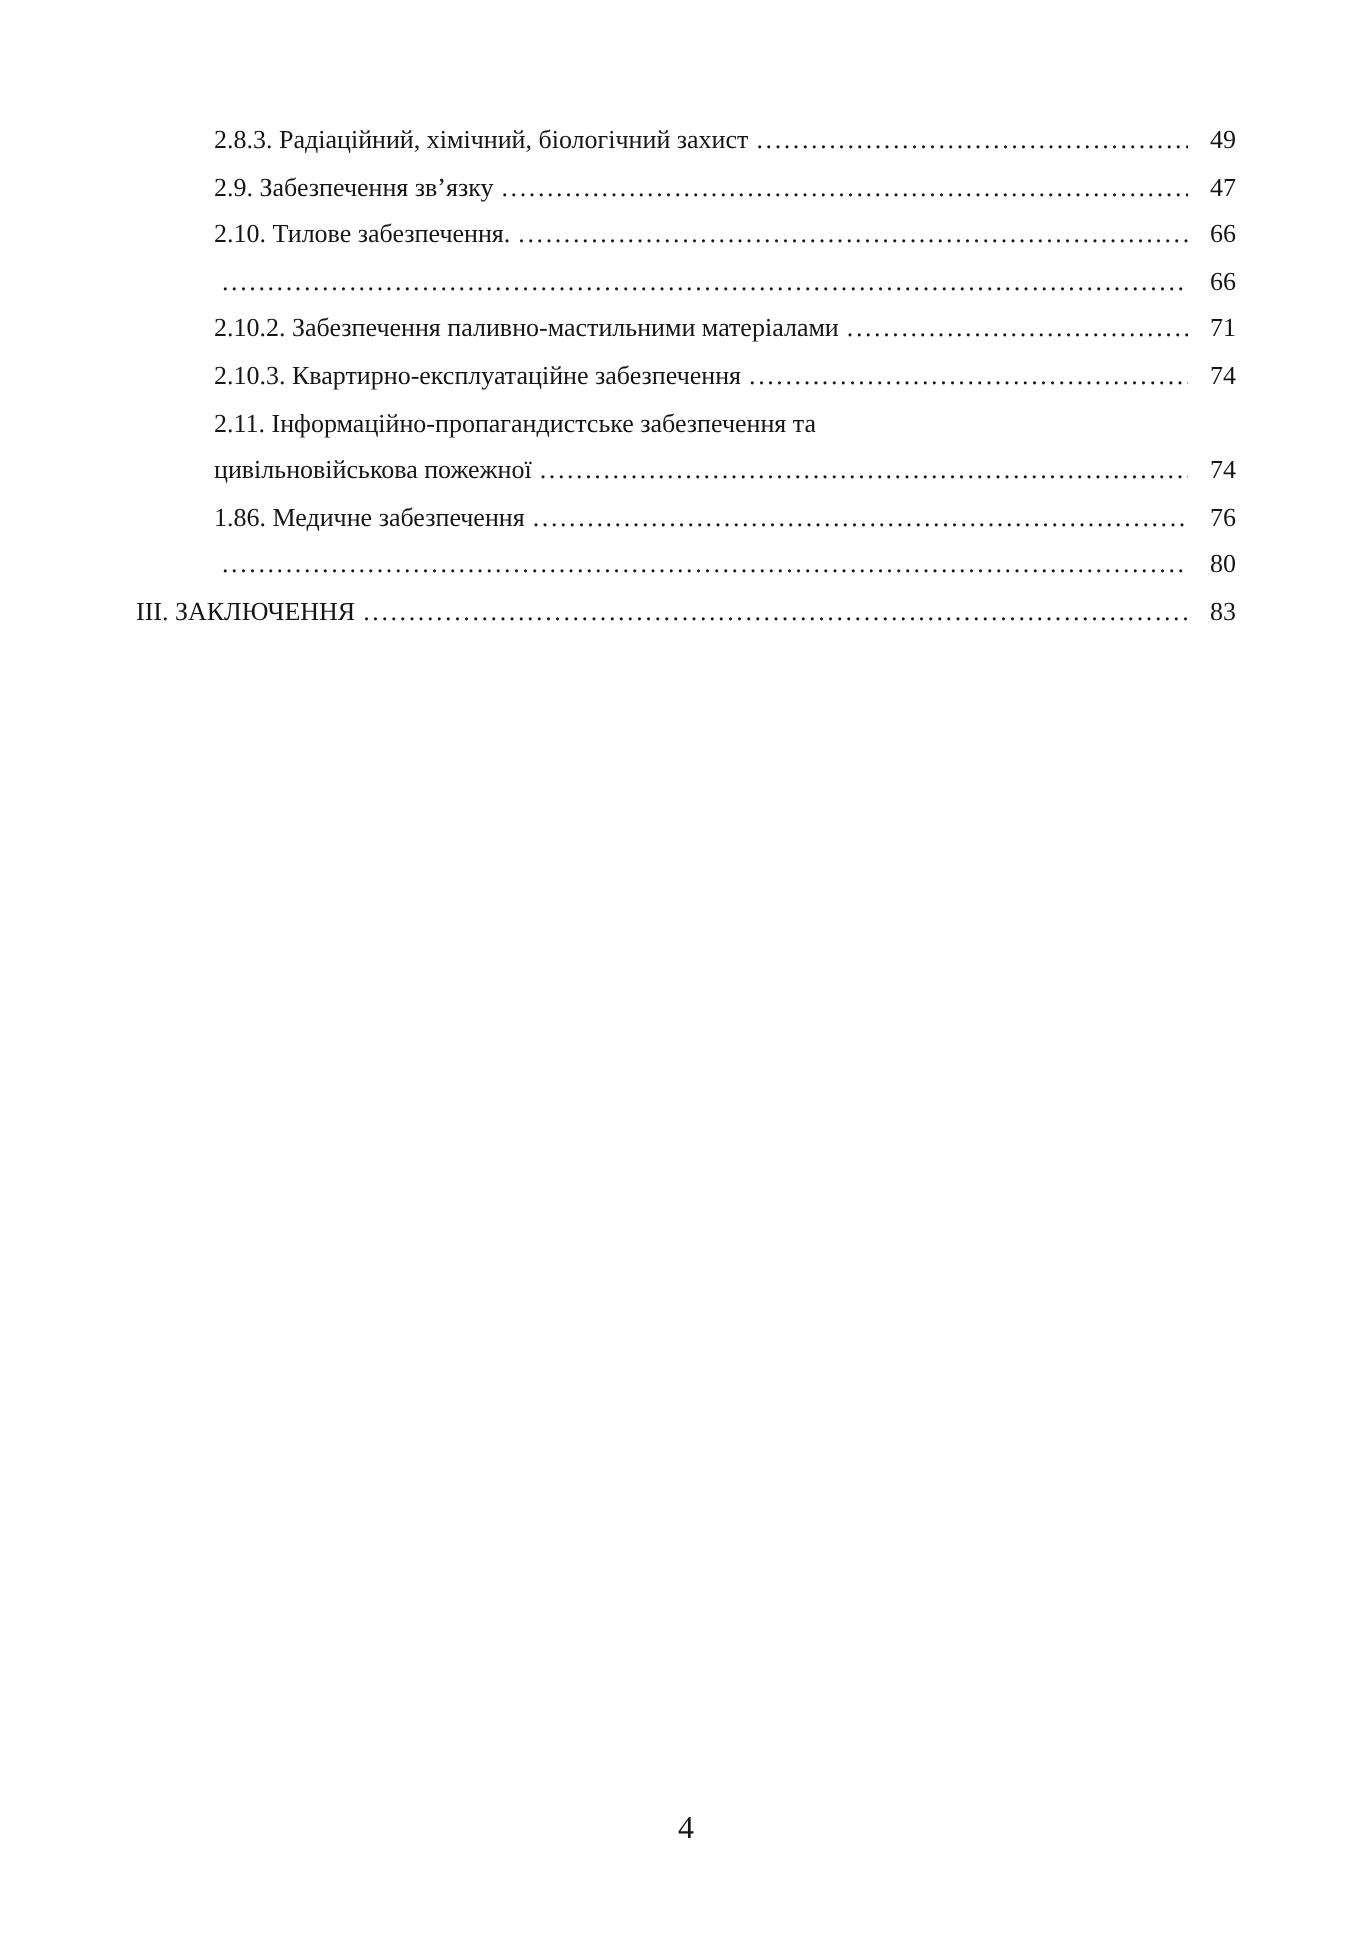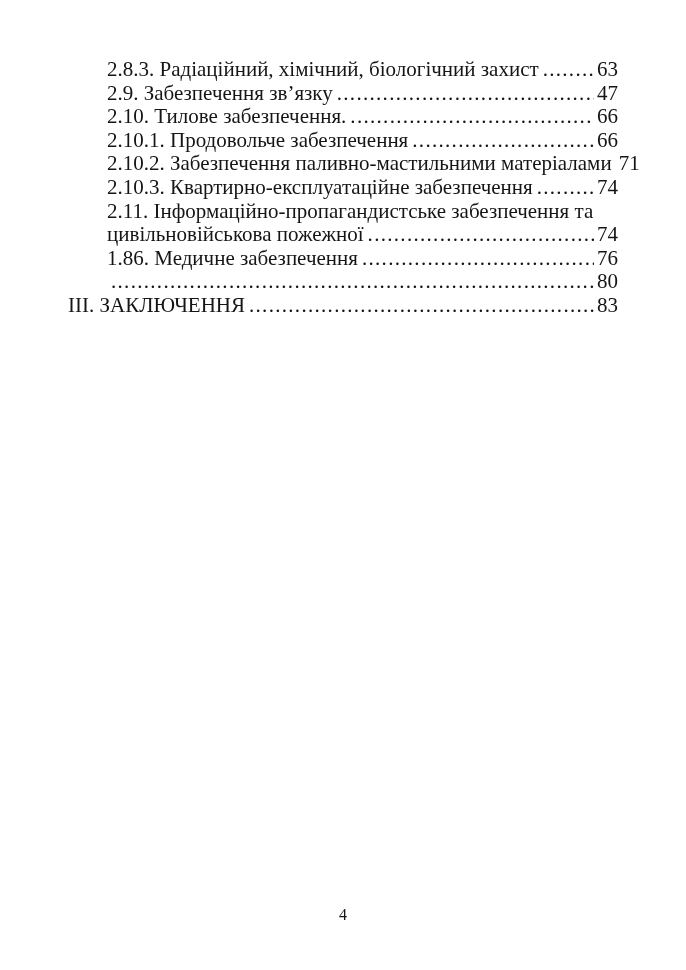--- a/index.html
+++ b/index.html
@@ -18,21 +18,21 @@
     padding: 58px 68px 0 68px;
     overflow: hidden;
   }
   .toc {
     width: 100%;
   }
   .toc-row {
     display: flex;
     align-items: baseline;
     line-height: 23.6px;
-    font-size: 21px;
+    font-size: 13px;
     white-space: nowrap;
   }
   .toc-row.level-1 {
     padding-left: 39px;
   }
   .entry-text {
     flex: 0 0 auto;
   }
   .dots {
     flex: 1 1 auto;
@@ -62,37 +62,36 @@
 </style>
 </head>
 <body>
 
 <div class="page">
   <div class="toc">
 
     <div class="toc-row level-1">
       <span class="entry-text">2.8.3. Радіаційний, хімічний, біологічний захист</span>
       <span class="dots"></span>
-      <span class="page-num">63</span>
+      <span class="page-num">49</span>
     </div>
 
     <div class="toc-row level-1">
       <span class="entry-text">2.9. Забезпечення зв’язку</span>
       <span class="dots"></span>
       <span class="page-num">47</span>
     </div>
 
     <div class="toc-row level-1">
       <span class="entry-text">2.10. Тилове забезпечення.</span>
       <span class="dots"></span>
       <span class="page-num">66</span>
     </div>
 
     <div class="toc-row level-1">
-      <span class="entry-text">2.10.1. Продовольче забезпечення</span>
       <span class="dots"></span>
       <span class="page-num">66</span>
     </div>
 
     <div class="toc-row level-1">
       <span class="entry-text">2.10.2. Забезпечення паливно-мастильними матеріалами</span>
       <span class="dots"></span>
       <span class="page-num">71</span>
     </div>
 

